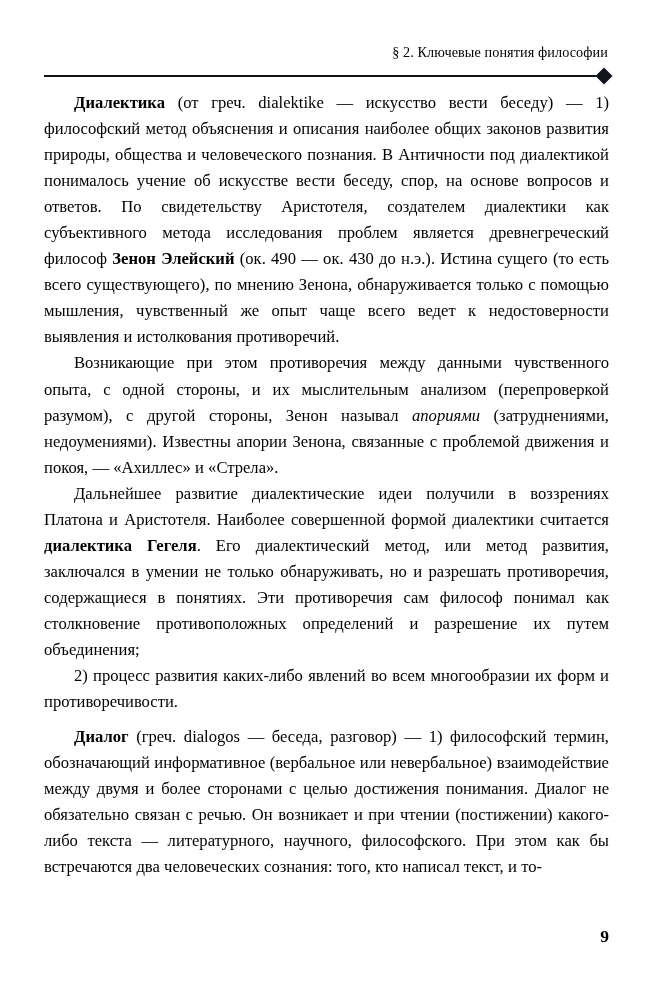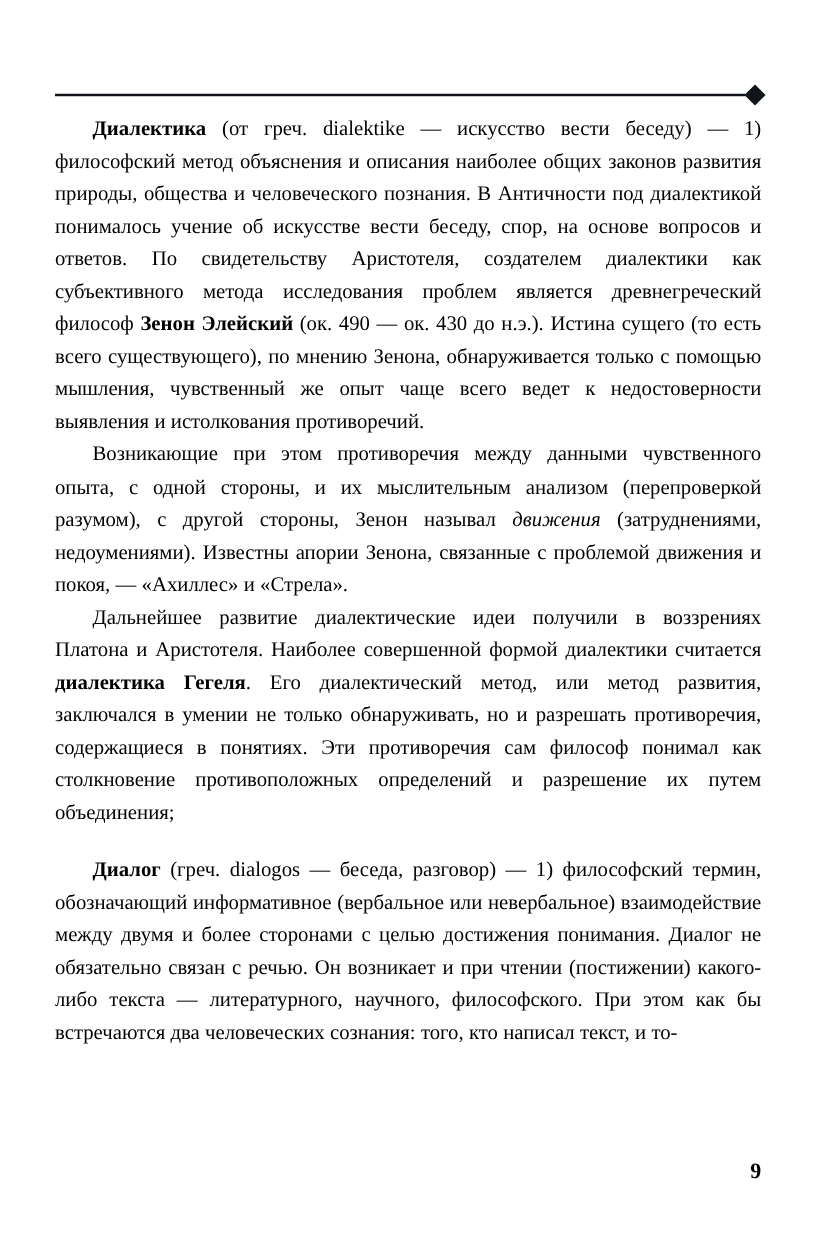--- a/index.html
+++ b/index.html
@@ -78,21 +78,21 @@
     line-height: 26.05px;
     text-align: justify;
     text-justify: inter-word;
     text-indent: 30px;
     hyphens: none;
     word-spacing: 0.1px;
     font-family: Liberation Serif, serif;
   }
 
   p.para.gap-before {
-    margin-top: 20px;
+    margin-top: 9px;
   }
 
   b, .b { font-weight: 700; }
   i, .i { font-style: italic; }
 
   
   .folio {
     position: absolute;
     left: 44px;
     top: 925px;
@@ -101,34 +101,36 @@
     font-size: 17.5px;
     font-weight: 700;
     line-height: 22px;
   }
 </style>
 </head>
 <body>
 
 <div class="page">
 
+  <div class="running-head">§ 2. Ключевые понятия философии</div>
 
   <div class="head-rule-wrap">
     <div class="head-rule"></div>
     <div class="head-diamond"></div>
   </div>
 
   <div class="content">
 
     <p class="para"><b>Диалектика</b><span> (от греч. dialektike — искусство вести беседу) — 1) философский метод объяснения и описания наиболее общих законов развития природы, общества и человеческого познания. В Античности под диалектикой понималось учение об искусстве вести беседу, спор, на основе вопросов и ответов. По свидетельству Аристотеля, создателем диалектики как субъективного метода исследования проблем является древнегреческий философ </span><b>Зенон Элейский</b><span> (ок. 490 — ок. 430 до н.э.). Истина сущего (то есть всего существующего), по мнению Зенона, обнаруживается только с помощью мышления, чувственный же опыт чаще всего ведет к недостоверности выявления и истолкования противоречий.</span></p>
 
-    <p class="para"><span>Возникающие при этом противоречия между данными чувственного опыта, с одной стороны, и их мыслительным анализом (перепроверкой разумом), с другой стороны, Зенон называл </span><i>движения</i><span> (затруднениями, недоумениями). Известны апории Зенона, связанные с проблемой движения и покоя, — «Ахиллес» и «Стрела».</span></p>
+    <p class="para"><span>Возникающие при этом противоречия между данными чувственного опыта, с одной стороны, и их мыслительным анализом (перепроверкой разумом), с другой стороны, Зенон называл </span><i>апориями</i><span> (затруднениями, недоумениями). Известны апории Зенона, связанные с проблемой движения и покоя, — «Ахиллес» и «Стрела».</span></p>
 
     <p class="para"><span>Дальнейшее развитие диалектические идеи получили в воззрениях Платона и Аристотеля. Наиболее совершенной формой диалектики считается </span><b>диалектика Гегеля</b><span>. Его диалектический метод, или метод развития, заключался в умении не только обнаруживать, но и разрешать противоречия, содержащиеся в понятиях. Эти противоречия сам философ понимал как столкновение противоположных определений и разрешение их путем объединения;</span></p>
 
+    <p class="para"><span>2) процесс развития каких-либо явлений во всем многообразии их форм и противоречивости.</span></p>
 
     <p class="para gap-before"><b>Диалог</b><span> (греч. dialogos — беседа, разговор) — 1) философский термин, обозначающий информативное (вербальное или невербальное) взаимодействие между двумя и более сторонами с целью достижения понимания. Диалог не обязательно связан с речью. Он возникает и при чтении (постижении) какого-либо текста — литературного, научного, философского. При этом как бы встречаются два человеческих сознания: того, кто написал текст, и то-</span></p>
 
   </div>
 
   <div class="folio">9</div>
 
 </div>
 
 </body></html>

